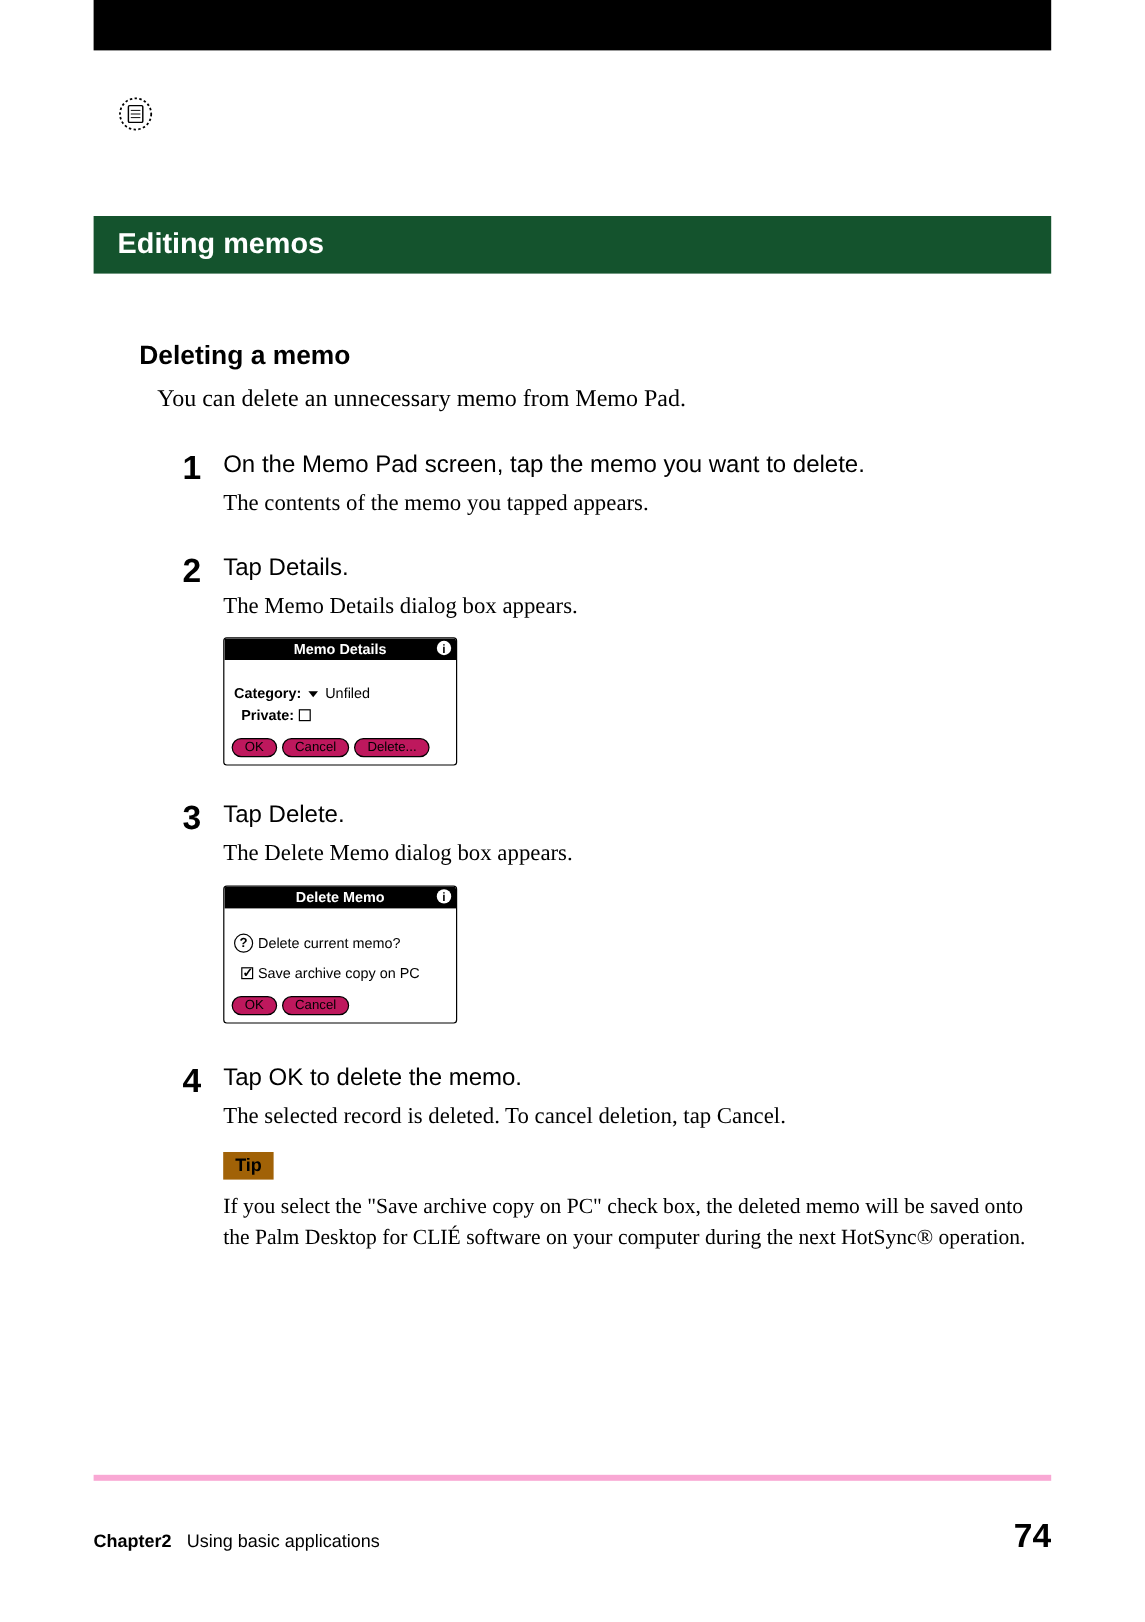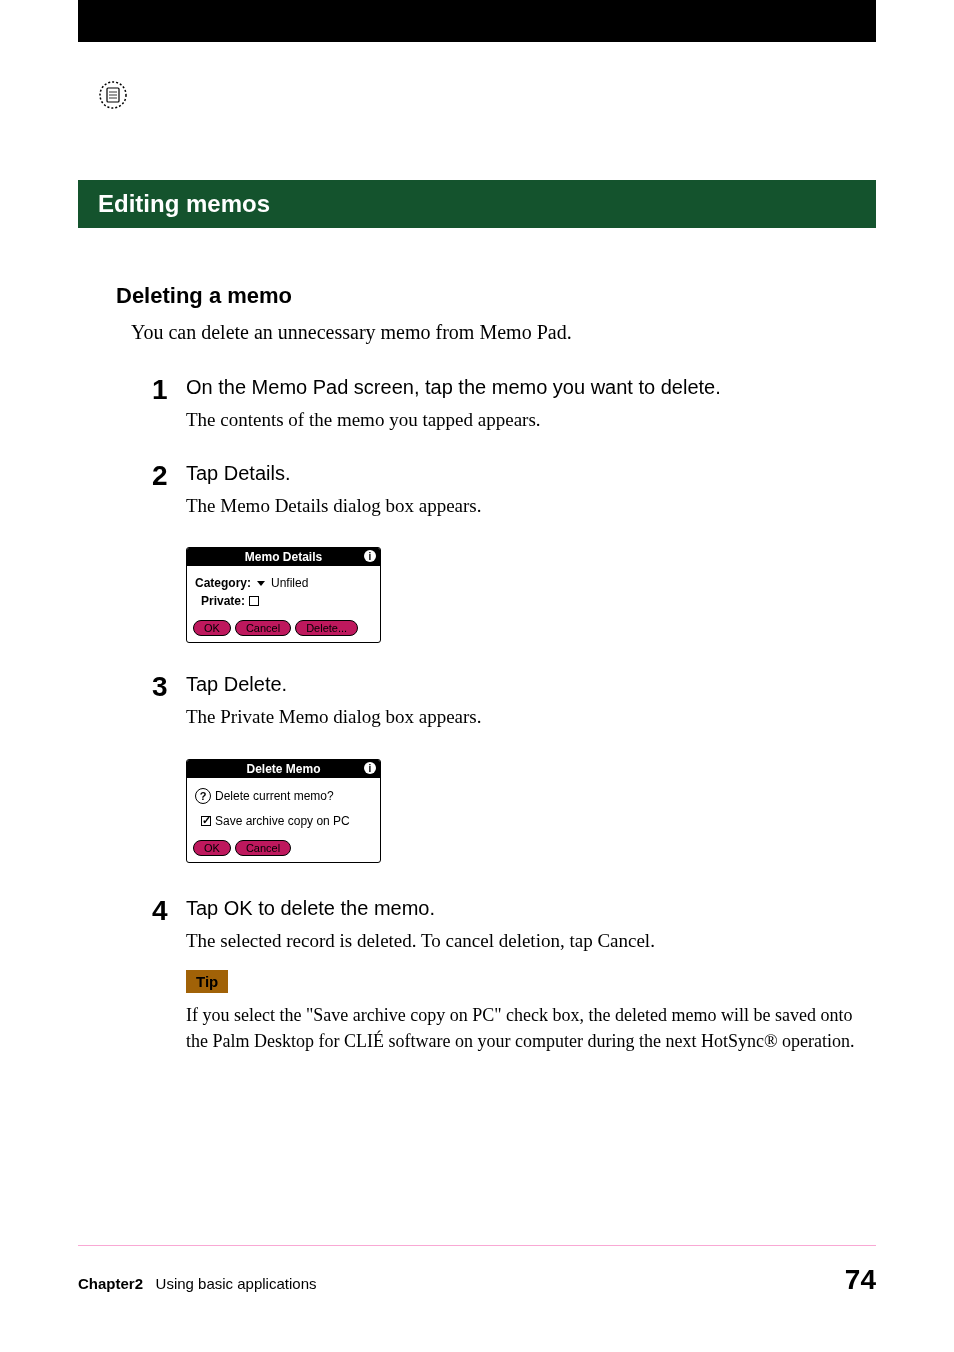--- a/index.html
+++ b/index.html
@@ -78,42 +78,42 @@
       margin-bottom: 8px;
     }
     .step-desc {
       font-size: 19px;
       line-height: 1.4;
     }
     .dialog {
       width: 195px;
       border: 1px solid #000;
       border-radius: 3px;
-      margin-top: 28px;
+      margin-top: 12px;
       font-family: Arial, Helvetica, sans-serif;
       font-size: 12px;
       overflow: hidden;
     }
     .dialog-title {
       background: #000;
       color: #fff;
       font-weight: bold;
       text-align: center;
       padding: 2px 0;
       position: relative;
     }
     .dialog-info-icon {
       position: absolute;
       right: 3px;
       top: 1px;
       width: 14px;
       height: 14px;
     }
     .dialog-body {
-      padding: 10px 8px 4px 8px;
+      padding: 21px 8px 4px 8px;
     }
     .dialog-row {
       display: flex;
       align-items: center;
       margin-bottom: 4px;
       gap: 4px;
     }
     .dialog-label {
       font-weight: bold;
     }
@@ -177,22 +177,22 @@
     }
     .tip-text {
       font-size: 18px;
       line-height: 1.4;
     }
     .footer {
       position: absolute;
       bottom: 56px;
       left: 78px;
       right: 78px;
-      border-top: 1px solid #f9a8d4;
-      padding-top: 18px;
+      border-top: 5px solid #f9a8d4;
+      padding-top: 30px;
       display: flex;
       justify-content: space-between;
       align-items: baseline;
     }
     .footer-left {
       font-family: Arial, Helvetica, sans-serif;
       font-size: 15px;
     }
     .footer-chapter {
       font-weight: bold;
@@ -263,21 +263,21 @@
           <span class="dlg-btn">Delete...</span>
         </div>
       </div>
     </div>
   </div>
 
   <div class="step" style="margin-top:30px;">
     <div class="step-num">3</div>
     <div class="step-body">
       <div class="step-title">Tap Delete.</div>
-      <div class="step-desc">The Private Memo dialog box appears.</div>
+      <div class="step-desc">The Delete Memo dialog box appears.</div>
 
       <div class="dialog">
         <div class="dialog-title">
           <span>Delete Memo</span>
           <svg class="dialog-info-icon" viewBox="0 0 14 14">
             <circle cx="7" cy="7" r="6" fill="#fff"></circle>
             <text x="7" y="11" text-anchor="middle" font-size="10" font-weight="bold" font-family="Arial" fill="#000">i</text>
           </svg>
         </div>
         <div class="dialog-body">

